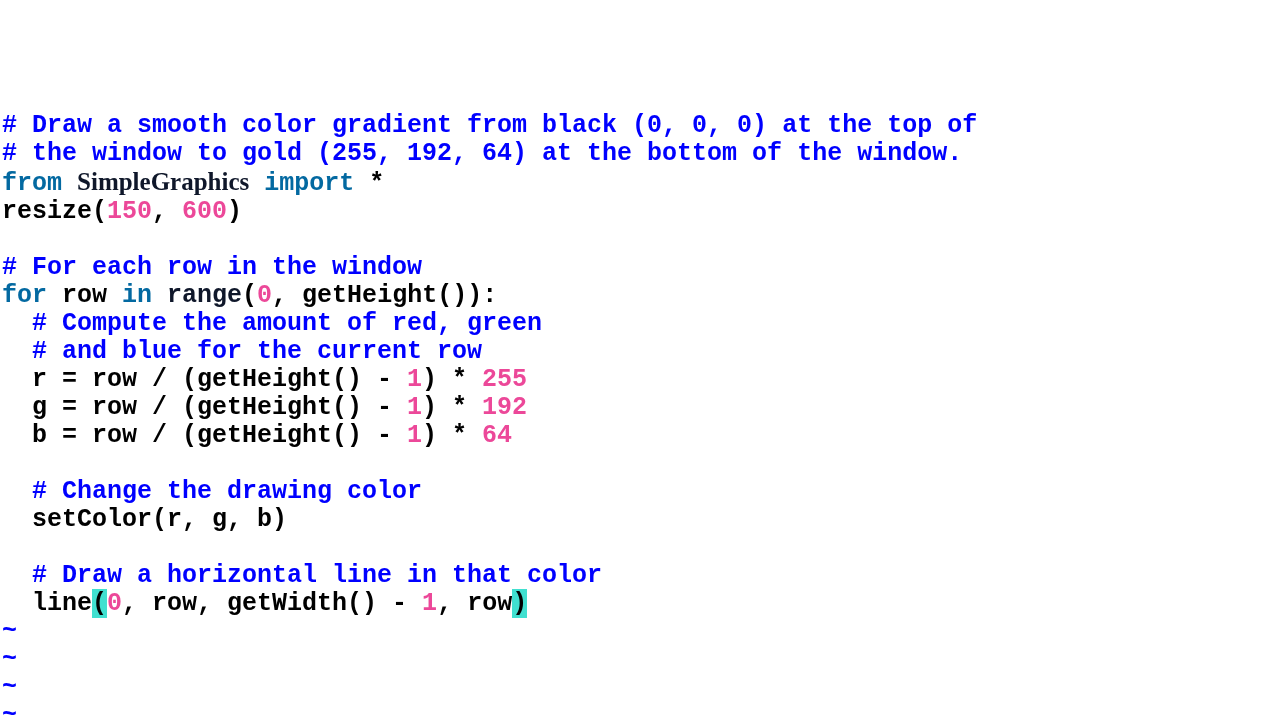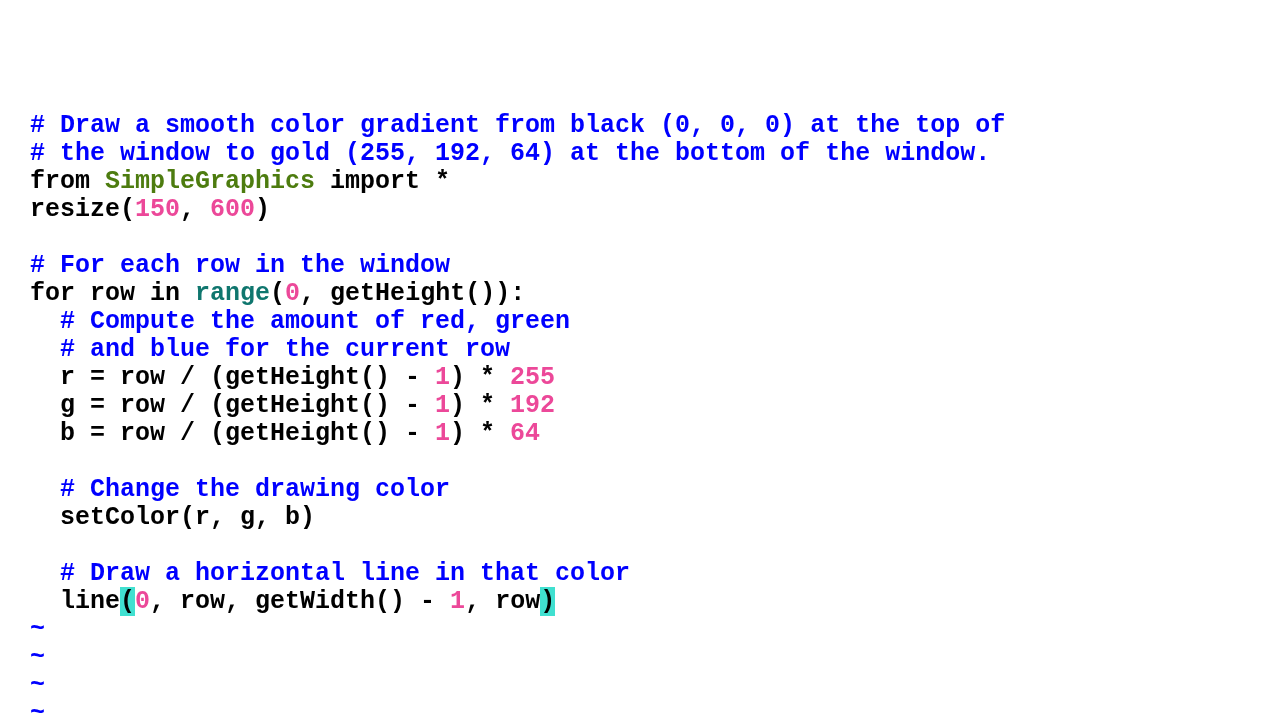--- a/index.html
+++ b/index.html
@@ -5,25 +5,25 @@
     * { margin: 0; padding: 0; box-sizing: border-box; }
     body {
       font-family: 'Consolas', 'Courier New', monospace;
       font-size: 25px;
       font-weight: bold;
       line-height: 1.12;
       background: #ffffff;
       padding: 0 2px;
       white-space: pre;
     }
-    .line { display: block; margin-left: 28px; }
+    .line { display: block; }
     .c-comment { color: #0000ff; }
-    .c-keyword { color: #000000; }
-    .c-module { color: #4d7c0f; }
-    .c-builtin { color: #0f766e; }
+    .c-keyword { color: #0369a1; }
+    .c-module { color: #0f172a; font-family: Liberation Serif, serif; }
+    .c-builtin { color: #0f172a; }
     .c-number { color: #ec4899; }
     .c-default { color: #000000; }
     .c-tilde { color: #0000ff; }
     .hl-cyan { background: #40e0d0; color: #000000; }
     .cursor { background: #40e0d0; color: #000000; }
   </style>
 </head>
 <body>
 
 

